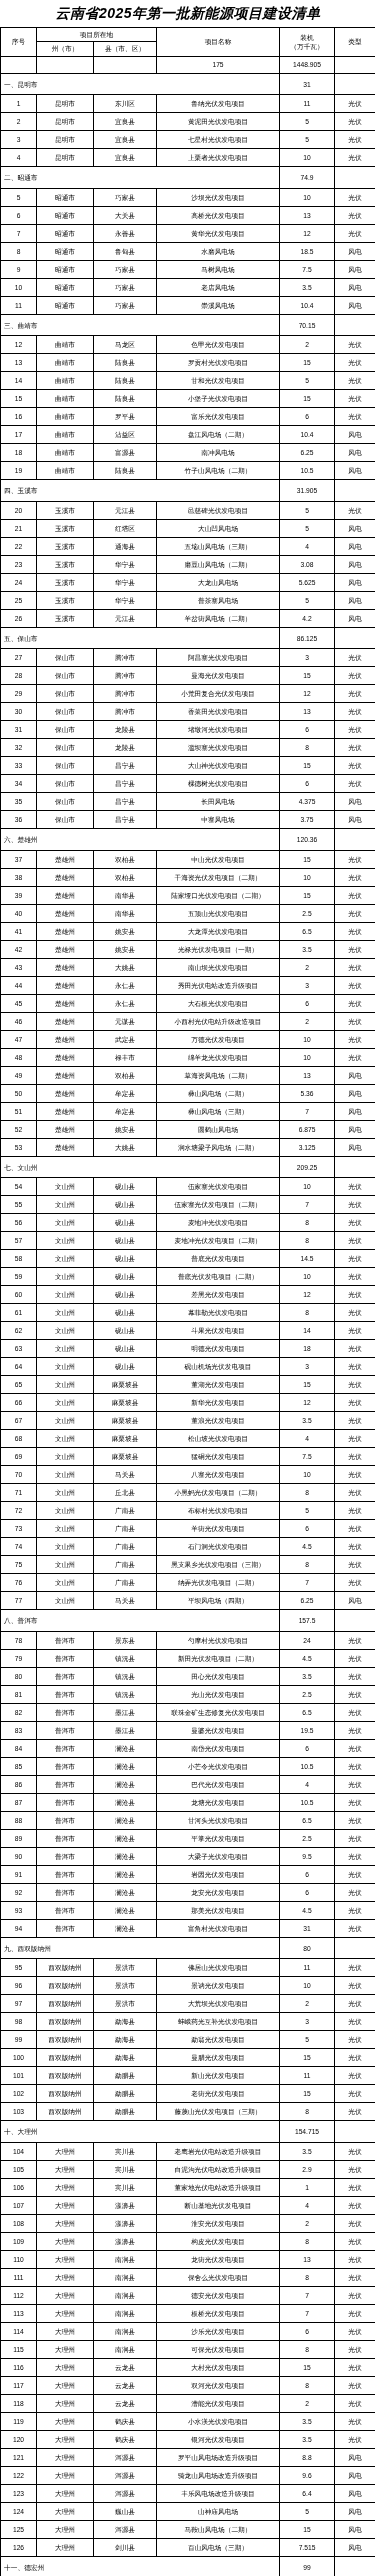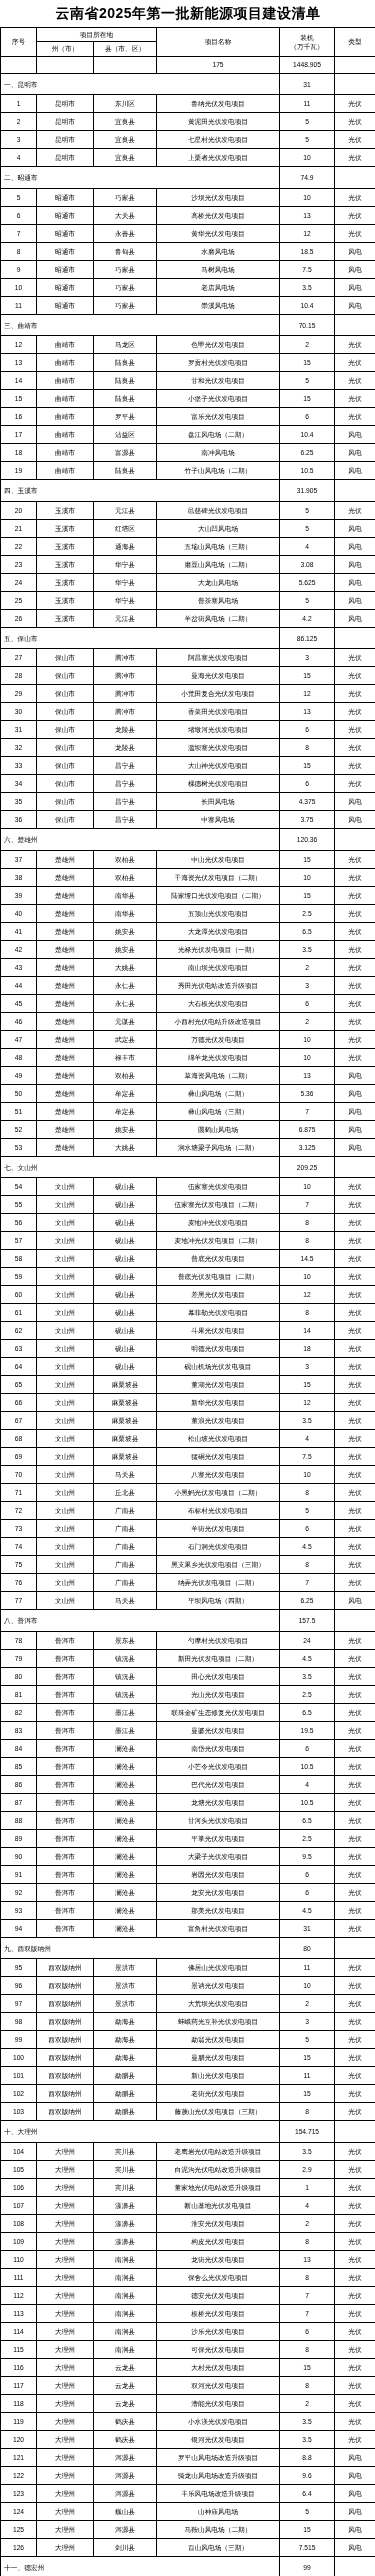--- a/index.html
+++ b/index.html
@@ -1,19 +1,19 @@
 <!DOCTYPE html>
 <html style="font-size:8.2px"><head>
 <meta charset="utf-8">
 <style>
   html,body{margin:0;padding:0;background:#ffffff;}
   body{width:376px;font-family:"Liberation Sans","DejaVu Sans",sans-serif;color:#000;}
   .page{width:376px;}
   .doc-title{width:100%;height:27px;display:flex;align-items:center;justify-content:center;
-    font-size:14px;font-weight:bold;letter-spacing:0.5px;}
+    font-size:14px;font-weight:bold;letter-spacing:0.5px;font-style:italic;}
   table.list{width:376px;border-collapse:collapse;table-layout:fixed;}
   table.list col.c1{width:36px;}
   table.list col.c2{width:57px;}
   table.list col.c3{width:63px;}
   table.list col.c4{width:123px;}
   table.list col.c5{width:55px;}
   table.list col.c6{width:41px;}
   table.list td,table.list th{border:0.5px solid #000;font-size:6.7px;font-weight:normal;
     text-align:center;vertical-align:middle;padding:1px 1.5px;line-height:1.35;
     overflow:hidden;word-break:break-all;}

